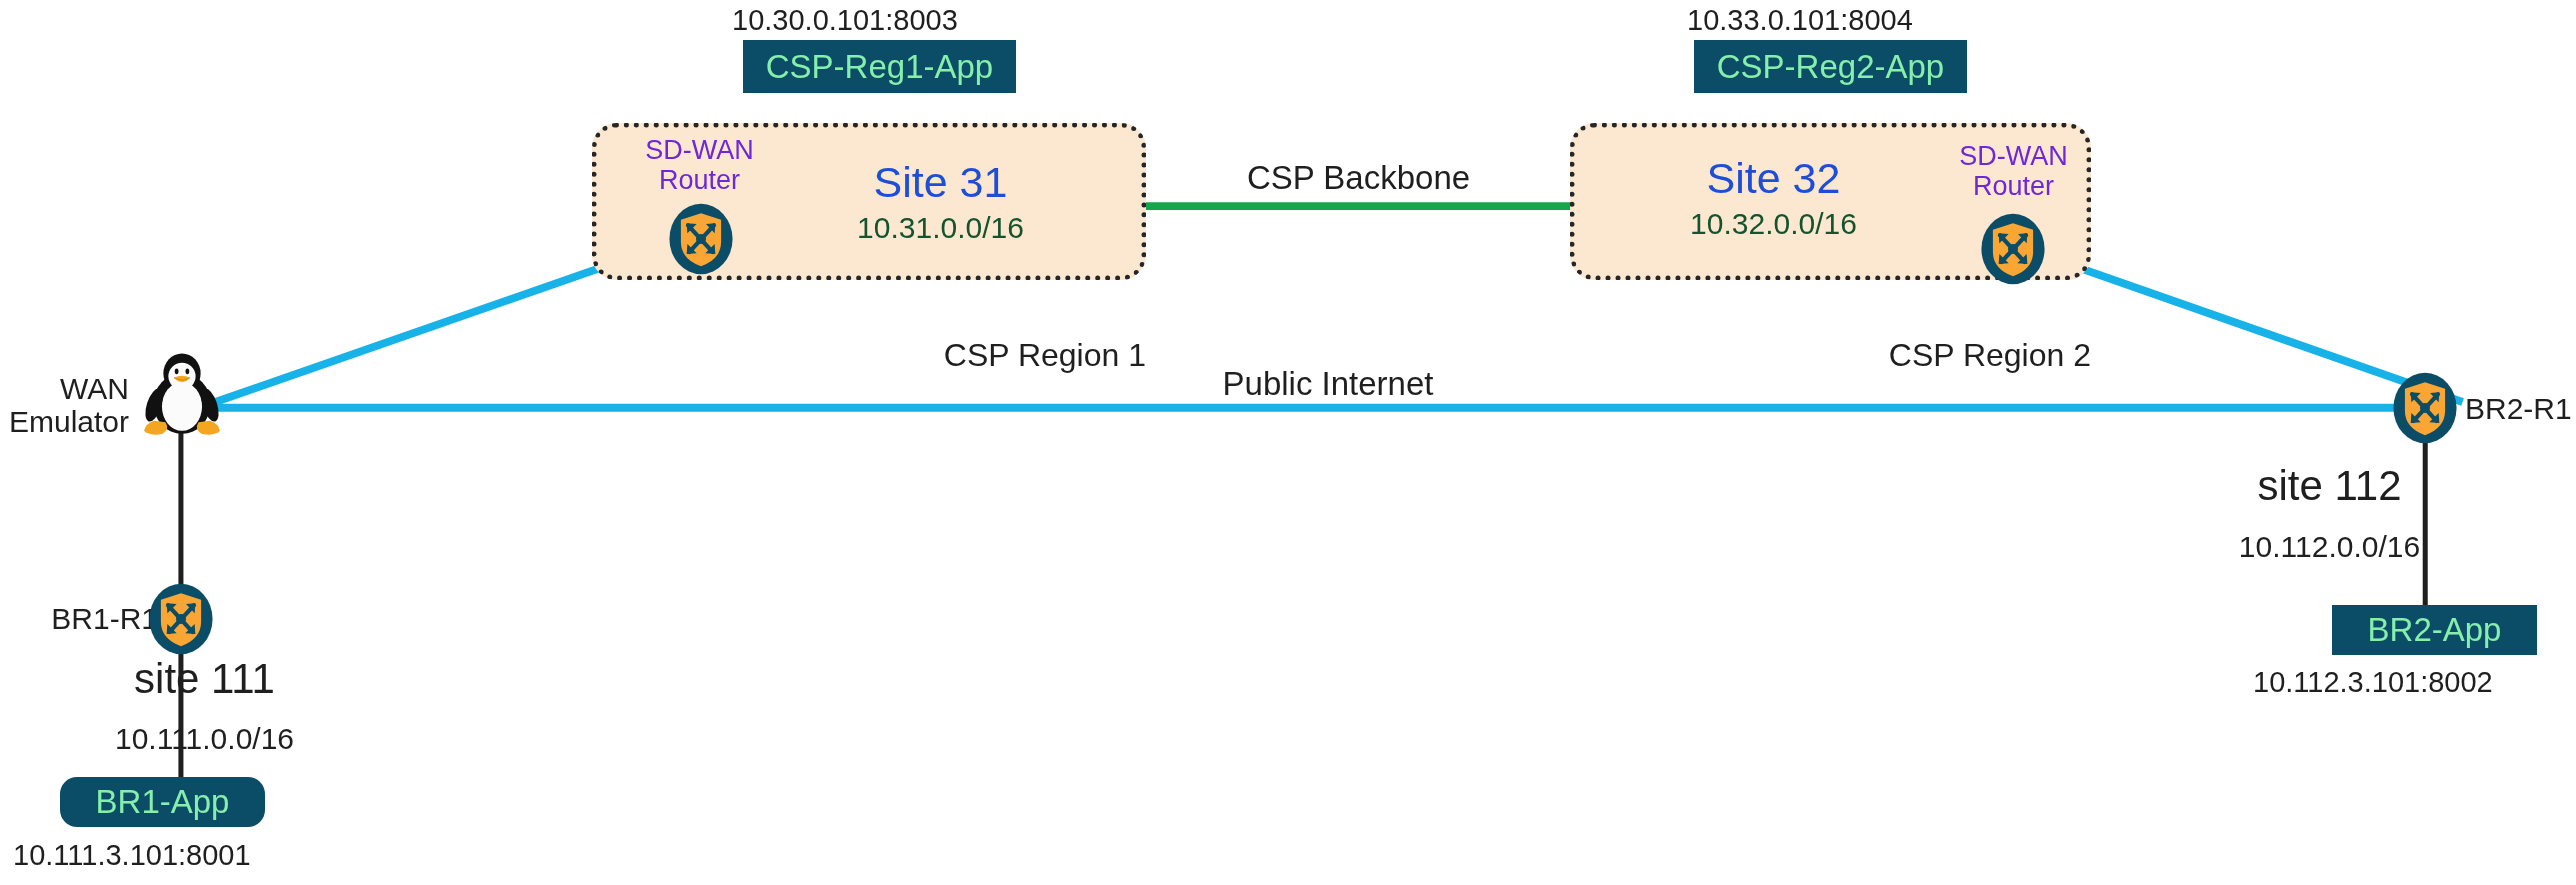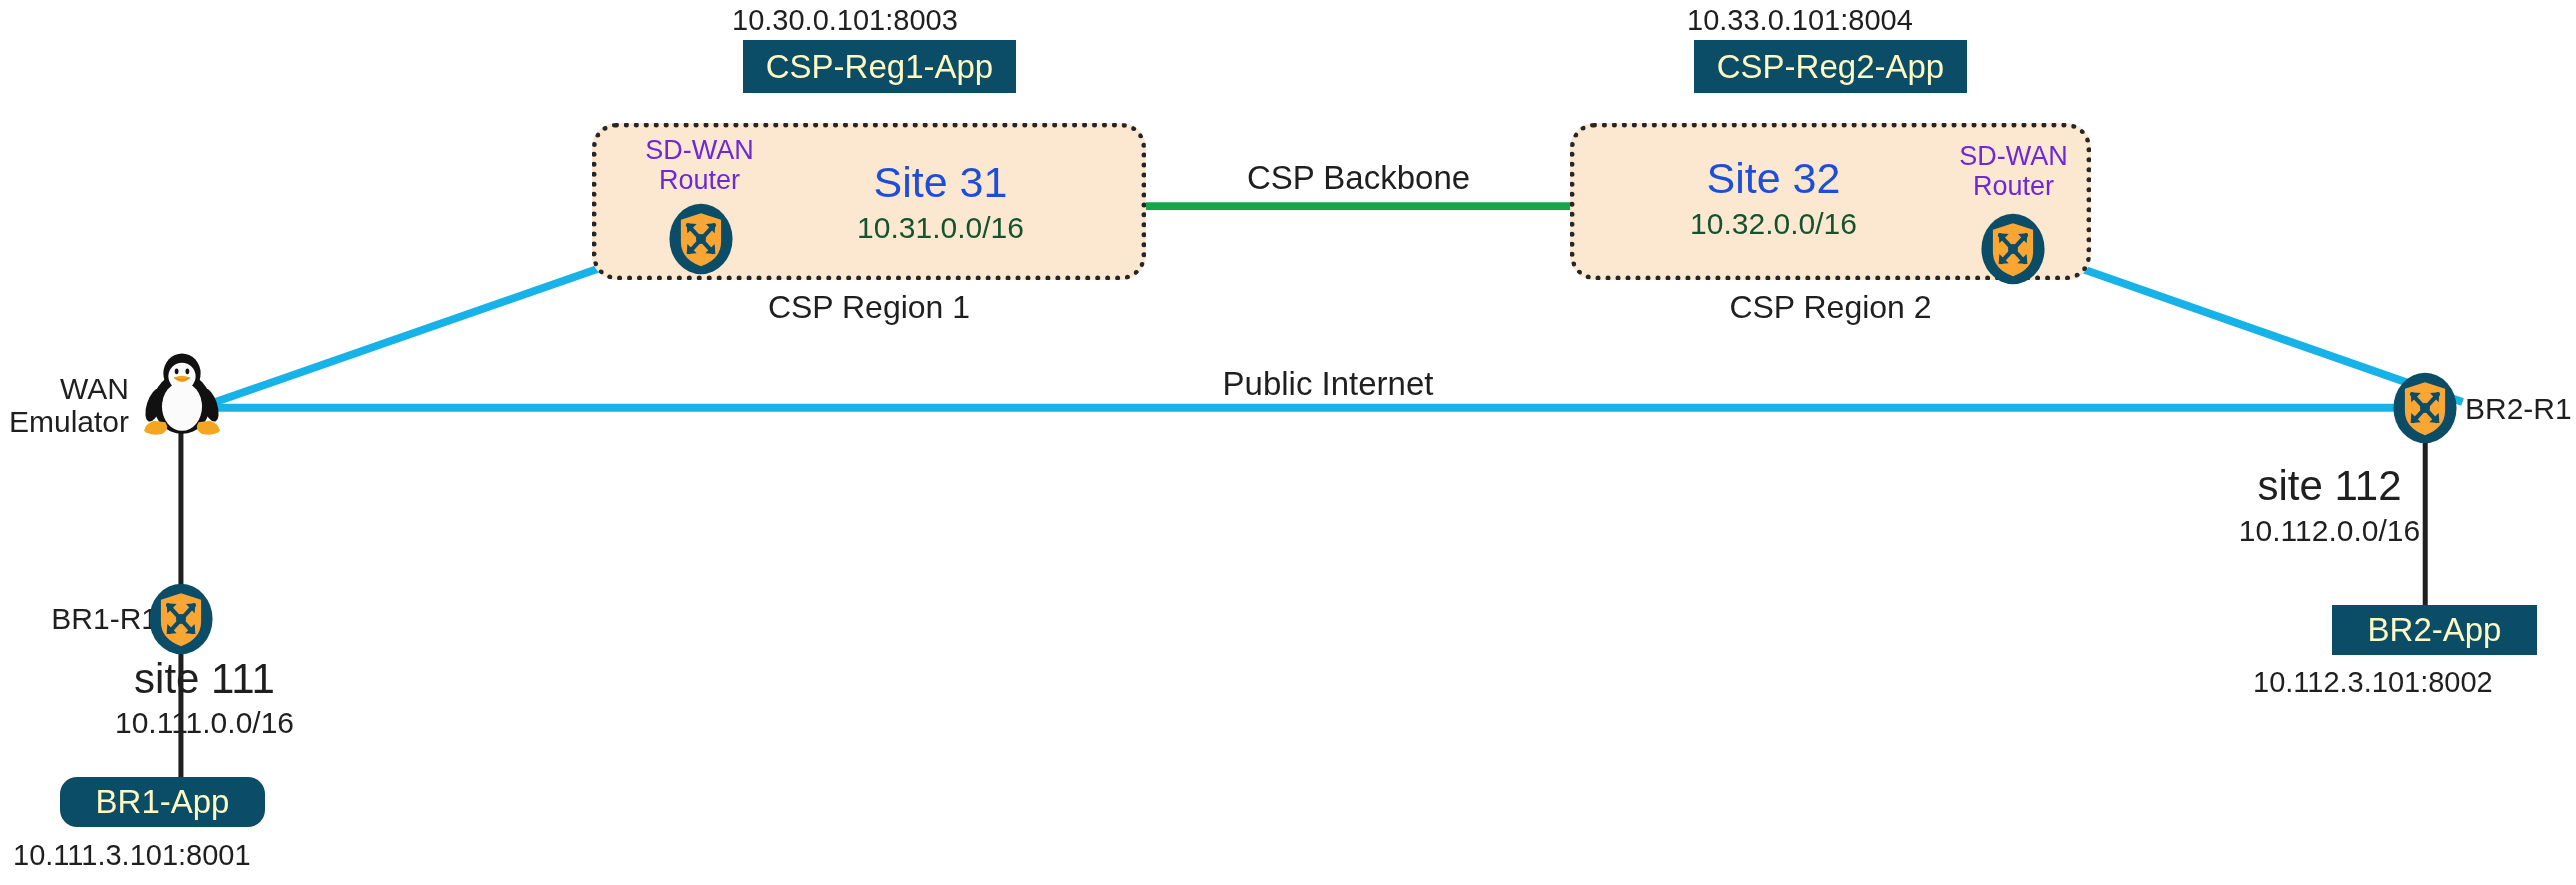--- a/index.html
+++ b/index.html
@@ -27,24 +27,25 @@
   
   .region-box {
     position: absolute;
     background: #fce8d0;
     border: 5px dotted #262626;
     border-radius: 24.4px;
     box-sizing: border-box;
   }
   .region-caption {
     position: absolute;
-    text-align: center;
+    text-align: right;
     font-size: 32px;
     color: #1f1f1f;
     white-space: nowrap;
+    margin-top: 48px;
   }
   .site-title {
     position: absolute;
     text-align: center;
     font-size: 43px;
     color: #1d4ed8;
     white-space: nowrap;
   }
   .site-cidr {
     position: absolute;
@@ -59,21 +60,21 @@
     font-size: 27px;
     line-height: 1.12;
     color: #6d28d9;
     white-space: nowrap;
   }
 
   
   .app-chip {
     position: absolute;
     background: #0b4d67;
-    color: #fef9c3;
+    color: #86efac;
     font-size: 33px;
     display: flex;
     align-items: center;
     justify-content: center;
     white-space: nowrap;
     box-sizing: border-box;
   }
   .ip-label {
     position: absolute;
     font-size: 29px;
@@ -108,20 +109,21 @@
     color: #1f1f1f;
     white-space: nowrap;
     text-align: center;
   }
   .site-net {
     position: absolute;
     font-size: 30px;
     color: #1f1f1f;
     white-space: nowrap;
     text-align: center;
+    margin-top: 16px;
   }
 
   .icon-wrap { position: absolute; }
 </style>
 </head>
 <body>
 
 <div id="canvas">
 
   <svg class="links" viewBox="0 0 3588 1234">

